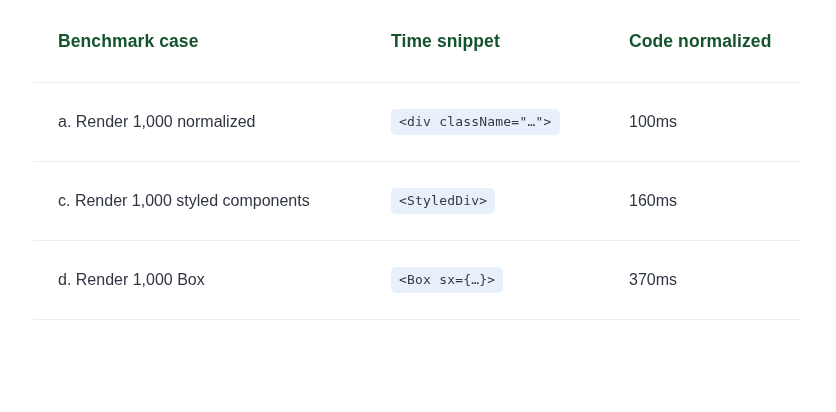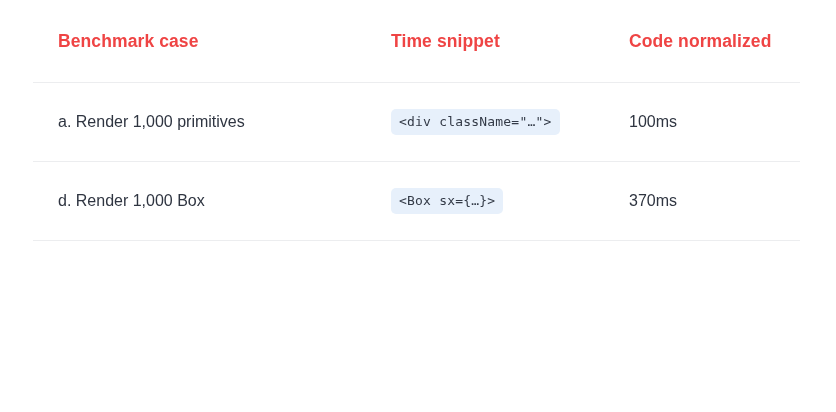--- a/index.html
+++ b/index.html
@@ -30,21 +30,21 @@
   }
 
   table.bench col.c-case    { width: 353px; }
   table.bench col.c-snippet { width: 238px; }
   table.bench col.c-time    { width: 176px; }
 
   thead th {
     text-align: left;
     font-size: 17.5px;
     font-weight: 700;
-    color: #ef4444;
+    color: #14532d;
     letter-spacing: 0.1px;
     padding: 0 0 0 0;
     height: 82px;
     vertical-align: middle;
     border-bottom: 1px solid #ecedef;
   }
   thead th .hd { display: block; padding-left: 25px; }
   thead th.c-snippet-h .hd { padding-left: 5px; }
   thead th.c-time-h .hd { padding-left: 5px; }
 
@@ -105,27 +105,38 @@
           <span class="hd">Time snippet</span>
         </th>
         <th class="c-time-h">
           <span class="hd">Code normalized</span>
         </th>
       </tr>
     </thead>
     <tbody>
       <tr>
         <td class="case-cell">
-          <span class="txt">a. Render 1,000 primitives</span>
+          <span class="txt">a. Render 1,000 normalized</span>
         </td>
         <td class="snippet-cell">
           <code class="code-chip">&lt;div className="…"&gt;</code>
         </td>
         <td class="time-cell">
           <span class="txt">100ms</span>
+        </td>
+      </tr>
+      <tr>
+        <td class="case-cell">
+          <span class="txt">c. Render 1,000 styled components</span>
+        </td>
+        <td class="snippet-cell">
+          <code class="code-chip">&lt;StyledDiv&gt;</code>
+        </td>
+        <td class="time-cell">
+          <span class="txt">160ms</span>
         </td>
       </tr>
       <tr>
         <td class="case-cell">
           <span class="txt">d. Render 1,000 Box</span>
         </td>
         <td class="snippet-cell">
           <code class="code-chip">&lt;Box sx={…}&gt;</code>
         </td>
         <td class="time-cell">

